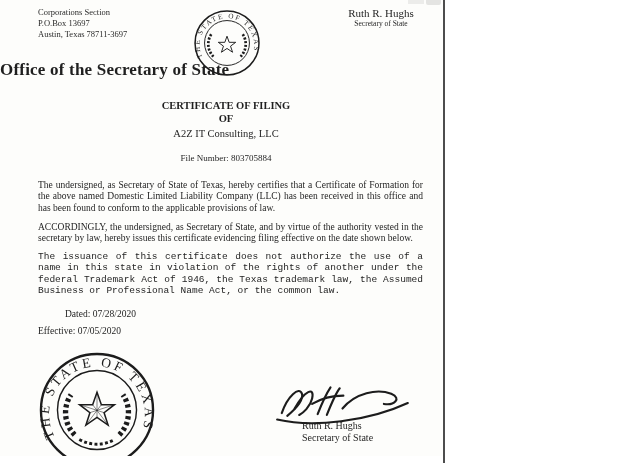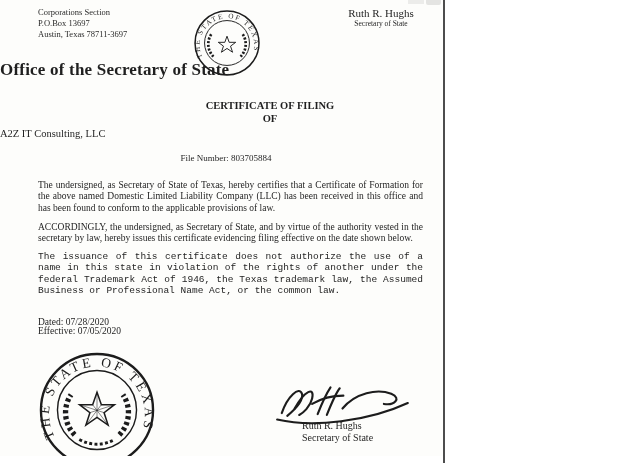--- a/index.html
+++ b/index.html
@@ -58,25 +58,25 @@
   }
   .office-title {
     position: absolute; left: 0; top: 60px;
     width: 456px; text-align: left;
     font-size: 17px; font-weight: bold;
     letter-spacing: 0.2px;
   }
   .cert-heading {
     position: absolute; left: 0; top: 99px;
     width: 452px; text-align: center;
-    font-size: 10.5px; font-weight: bold; line-height: 13px; padding-left: 44px;
+    font-size: 10.5px; font-weight: bold; line-height: 13px;
   }
   .cert-entity {
     position: absolute; left: 0; top: 128px;
-    width: 452px; 
+    width: 452px; text-align: center;
     font-size: 10.5px; line-height: 12px;
   }
   .cert-filenum {
     position: absolute; left: 0; top: 141px;
     width: 452px; text-align: center;
     font-size: 9px;
     margin-top: 12px;
   }
   .body-par {
     position: absolute; left: 38px;
@@ -85,21 +85,21 @@
     text-align: justify;
     color: #242424;
   }
   .p1 { top: 170px; }
   .p2 { top: 212px; }
   .p3 { top: 241px; font-family: Liberation Mono, monospace; }
   .date-line {
     position: absolute; left: 38px;
     font-size: 9.5px; color: #242424;
   }
-  .dated { top: 317px; }
+  .dated { top: 309px; margin-left: 27px; }
   .effective { top: 326px; }
   .seal-bottom {
     position: absolute; left: 38px; top: 351px;
     width: 118px; height: 118px;
   }
   .signature-svg {
     position: absolute; left: 268px; top: 380px;
     width: 160px; height: 46px;
   }
   .sig-name {

